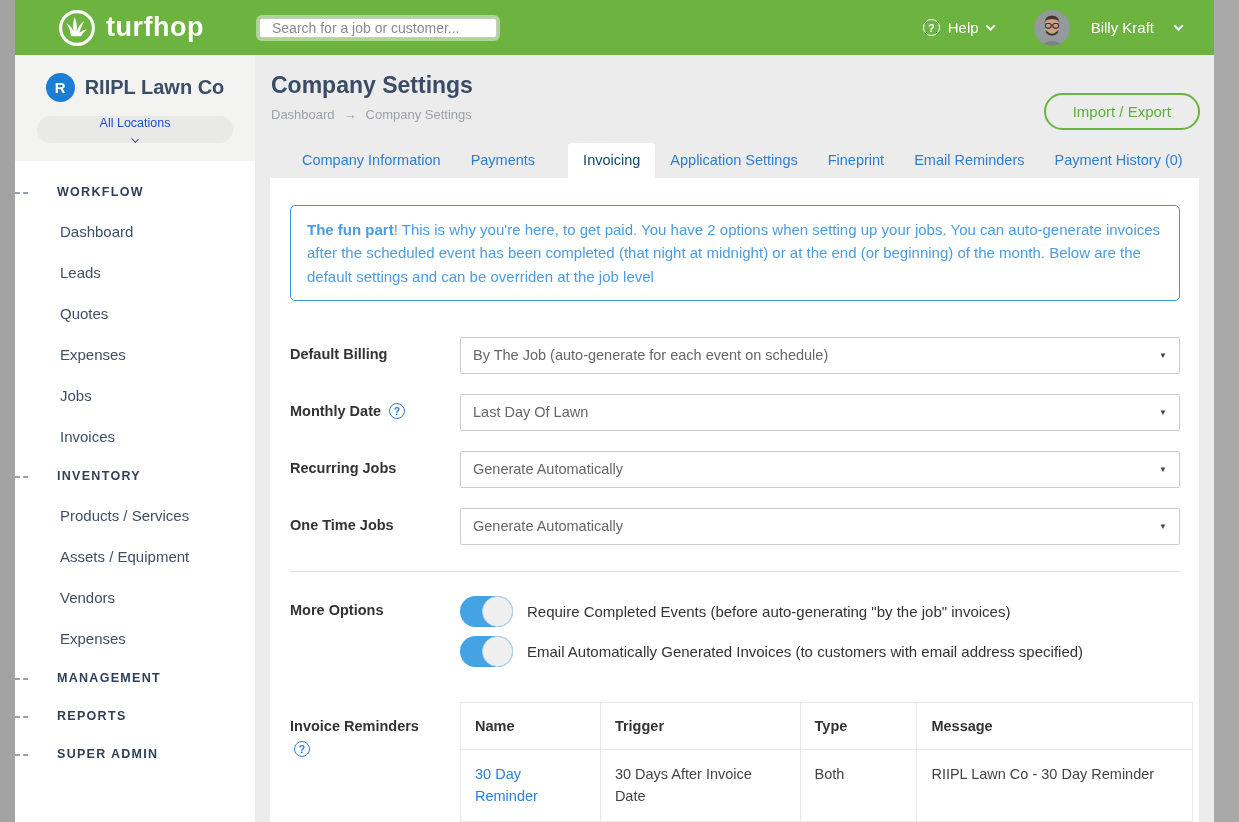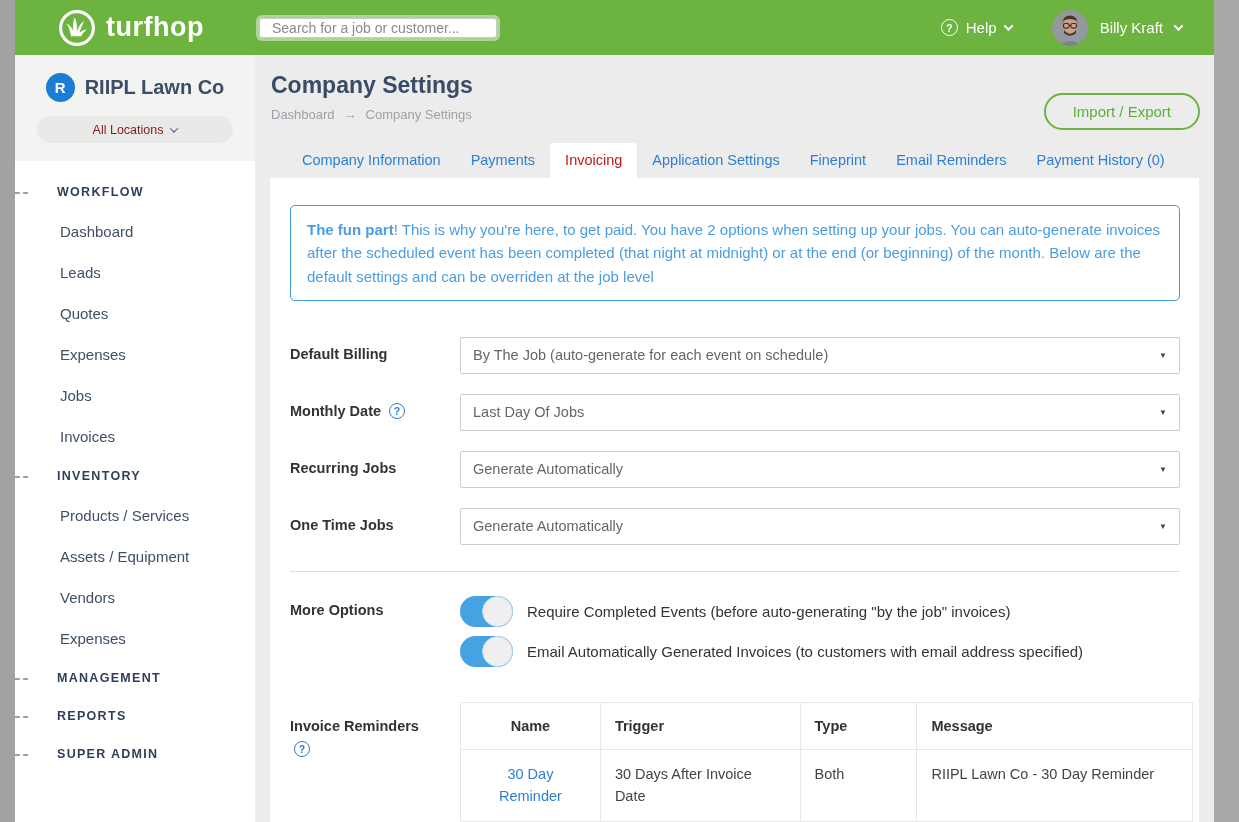--- a/index.html
+++ b/index.html
@@ -30,35 +30,35 @@
   .topbar-right { margin-left:auto; display:flex; align-items:center; margin-right:32px; gap:14px; }
   .help-group { display:flex; align-items:center; gap:8px; color:#fff; font-size:15px; cursor:pointer; margin-right:26px; }
   .qcircle {
     display:inline-flex; align-items:center; justify-content:center;
     width:17px; height:17px; border:1.5px solid #fff; border-radius:50%;
     font-size:11px; font-weight:bold; color:#fff;
   }
   .chev { width:7px; height:7px; border-right:2px solid currentColor; border-bottom:2px solid currentColor;
           display:inline-block; transform:rotate(45deg) translate(-1px,-1px); }
   .avatar { width:36px; height:36px; border-radius:50%; overflow:hidden; flex:0 0 auto; }
-  .user-group { display:flex; align-items:center; gap:12px; color:#fff; font-size:15px; cursor:pointer; }
+  .user-group { display:flex; align-items:center; gap:21px; color:#fff; font-size:15px; cursor:pointer; }
 
   
   .sidebar { position:absolute; left:15px; top:55px; width:240px; height:767px; background:#fff; z-index:5; }
   .company-section { background:#f3f4f2; padding:18px 0 18px; }
   .company-row { display:flex; align-items:center; justify-content:center; gap:10px; }
   .company-badge {
     width:29px; height:29px; border-radius:50%; background:#1b7ed6; color:#fff;
     display:flex; align-items:center; justify-content:center; font-size:15px; font-weight:bold;
   }
   .company-name { color:#3c4d66; font-size:20px; font-weight:bold; }
   .locations-pill {
     margin:14px auto 0; width:196px; height:27px; border-radius:14px; background:#e9e9e7;
     display:flex; align-items:center; justify-content:center; gap:8px;
-    color:#7f1d1d; font-size:12.5px; cursor:pointer;
+    color:#1d4ed8; font-size:12.5px; cursor:pointer;flex-direction:column;
   }
   .locations-pill .chev { width:6px; height:6px; border-width:1.5px; color:#44546a; }
   .nav { padding-top:12px; }
   .nav-section {
     position:relative; padding:12px 0 12px 42px; font-size:12.5px; font-weight:bold;
     letter-spacing:1.3px; color:#2f3f5a; cursor:pointer;
   }
   .nav-section::before {
     content:""; position:absolute; left:0; top:19px; width:13px;
     border-top:2px dashed #97a0ab;
@@ -72,21 +72,21 @@
   .import-btn {
     position:absolute; top:18px; right:14px; height:37px; padding:0 27px;
     border:2px solid #6db33f; border-radius:19px; background:transparent;
     color:#5fae3a; font-size:15px; cursor:pointer; font-family:"Liberation Sans", sans-serif;margin-top:20px;
   }
   .tabs { position:absolute; left:32px; top:88px; display:flex; height:35px; }
   .tab {
     padding:9px 15px 0; font-size:14.5px; color:#2d7fd3; cursor:pointer;
     border-radius:4px 4px 0 0; white-space:nowrap;
   }
-  .tab.active { background:#fff; color:#b91c1c; }
+  .tab.active { background:#fff; color:#0c4a6e;margin-left:18px; }
 
   .panel {
     position:absolute; left:15px; top:123px; width:929px; height:699px;
     background:#fff; padding:27px 19px 0 20px;
   }
   .info-box {
     border:1px solid #3d97e0; border-radius:5px; padding:12px 16px;
     color:#4a9de2; font-size:15px; line-height:1.55; margin-bottom:36px;
   }
   .info-box b { font-weight:bold; }
@@ -119,21 +119,21 @@
   }
   .toggle-label { font-size:15px; color:#333; }
 
   .reminders-row { margin-top:26px; }
   table.reminders { border-collapse:collapse; width:733px; background:#fff; }
   table.reminders th, table.reminders td {
     border:1px solid #e8e8e8; text-align:left; vertical-align:top; font-size:14.5px;
   }
   table.reminders th { padding:15px 14px; color:#333; font-weight:bold; }
   table.reminders td { padding:14px 14px; color:#444; line-height:1.5; }
-  table.reminders .c-name { width:140px;text-align:center; }
+  table.reminders .c-name { width:140px; }
   table.reminders .c-trigger { width:200px; }
   table.reminders .c-type { width:117px; }
   table.reminders .c-message { width:276px; }
   .cell-link { color:#2d7fd3; cursor:pointer; }
 </style>
 </head>
 <body>
 
 <div class="edge-left"></div>
 <div class="edge-right"></div>
@@ -245,21 +245,21 @@
       </div>
     </div>
 
     <div class="frow">
       <div class="frow-label">
         <span>Monthly Date</span>
         <span class="qmark">?</span>
       </div>
       <div class="frow-control">
         <div class="select">
-          <span>Last Day Of Jobs</span>
+          <span>Last Day Of Lawn</span>
           <span class="arrow">▼</span>
         </div>
       </div>
     </div>
 
     <div class="frow">
       <div class="frow-label">Recurring Jobs</div>
       <div class="frow-control">
         <div class="select">
           <span>Generate Automatically</span>

